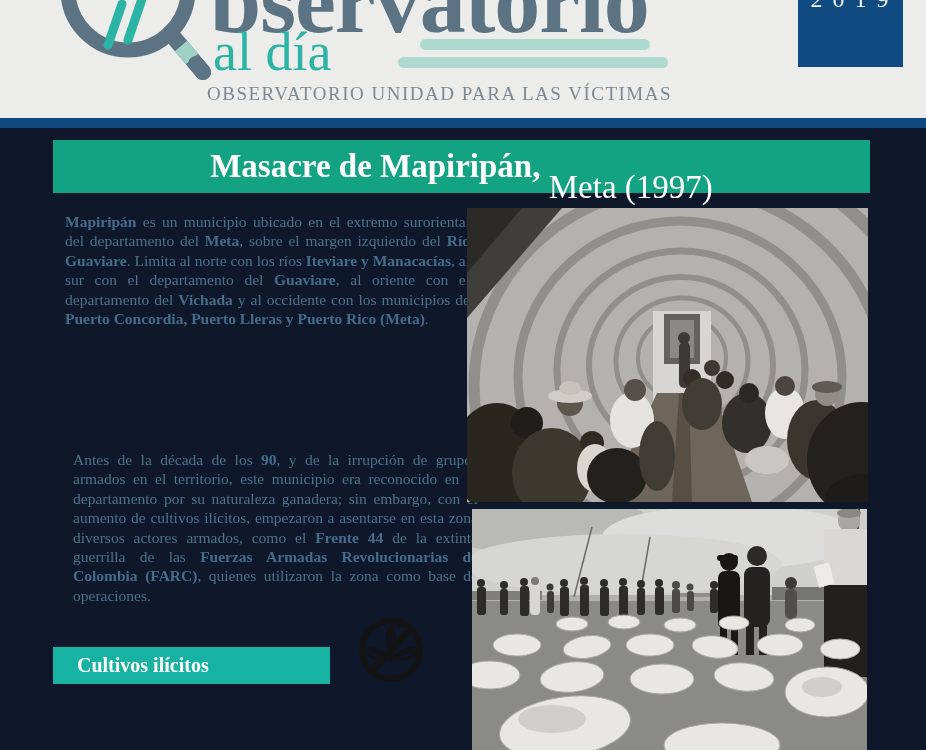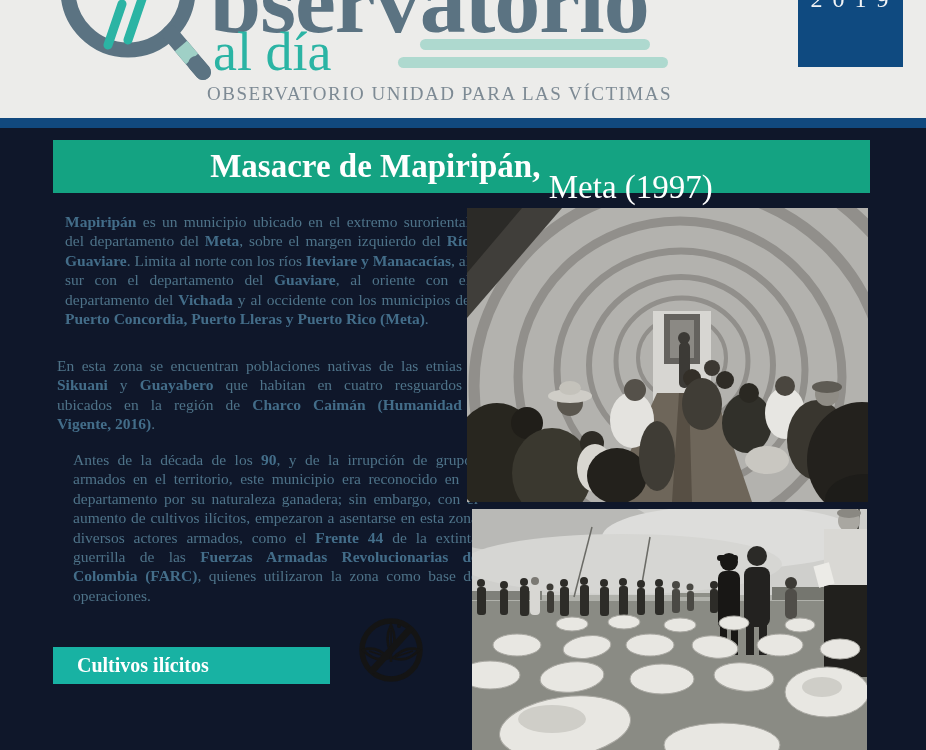--- a/index.html
+++ b/index.html
@@ -68,21 +68,20 @@
       <div class="year-text">2019</div>
     </div>
   </div>
   <div class="divider"></div>
 
   <div class="title-banner">
     <span class="title-bold">Masacre de Mapiripán,</span><span class="title-rest"> Meta (1997)</span>
   </div>
 
   <div class="para p1"><b>Mapiripán</b> es un municipio ubicado en el extremo suroriental del departamento del <b>Meta</b>, sobre el margen izquierdo del <b>Río Guaviare</b>. Limita al norte con los ríos <b>Iteviare y Manacacías</b>, al sur con el departamento del <b>Guaviare</b>, al oriente con el departamento del <b>Vichada</b> y al occidente con los municipios de <b>Puerto Concordia, Puerto Lleras y Puerto Rico (Meta)</b>.</div>
-  <div class="para p2">En esta zona se encuentran poblaciones nativas de las etnias <b>Sikuani</b> y <b>Guayabero</b> que habitan en cuatro resguardos ubicados en la región de <b>Charco Caimán (Humanidad Vigente, 2016)</b>.</div>
   <div class="para p3">Antes de la década de los <b>90</b>, y de la irrupción de grupos armados en el territorio, este municipio era reconocido en el departamento por su naturaleza ganadera; sin embargo, con el aumento de cultivos ilícitos, empezaron a asentarse en esta zona diversos actores armados, como el <b>Frente 44</b> de la extinta guerrilla de las <b>Fuerzas Armadas Revolucionarias de Colombia (FARC)</b>, quienes utilizaron la zona como base de operaciones.</div>
 
   <div class="section-box">Cultivos ilícitos</div>
 
   <svg class="no-coca" viewBox="0 0 66 66">
     <circle cx="33" cy="33" r="29" fill="none" stroke="#141414" stroke-width="5.5"></circle>
 
     <path d="M33,36 Q26,22 33,8 Q40,22 33,36 Z" fill="none" stroke="#141414" stroke-width="2.6"></path>
     <line x1="33" y1="33" x2="33" y2="13" stroke="#141414" stroke-width="1.6"></line>
     <circle cx="41" cy="9" r="2" fill="#141414"></circle>

